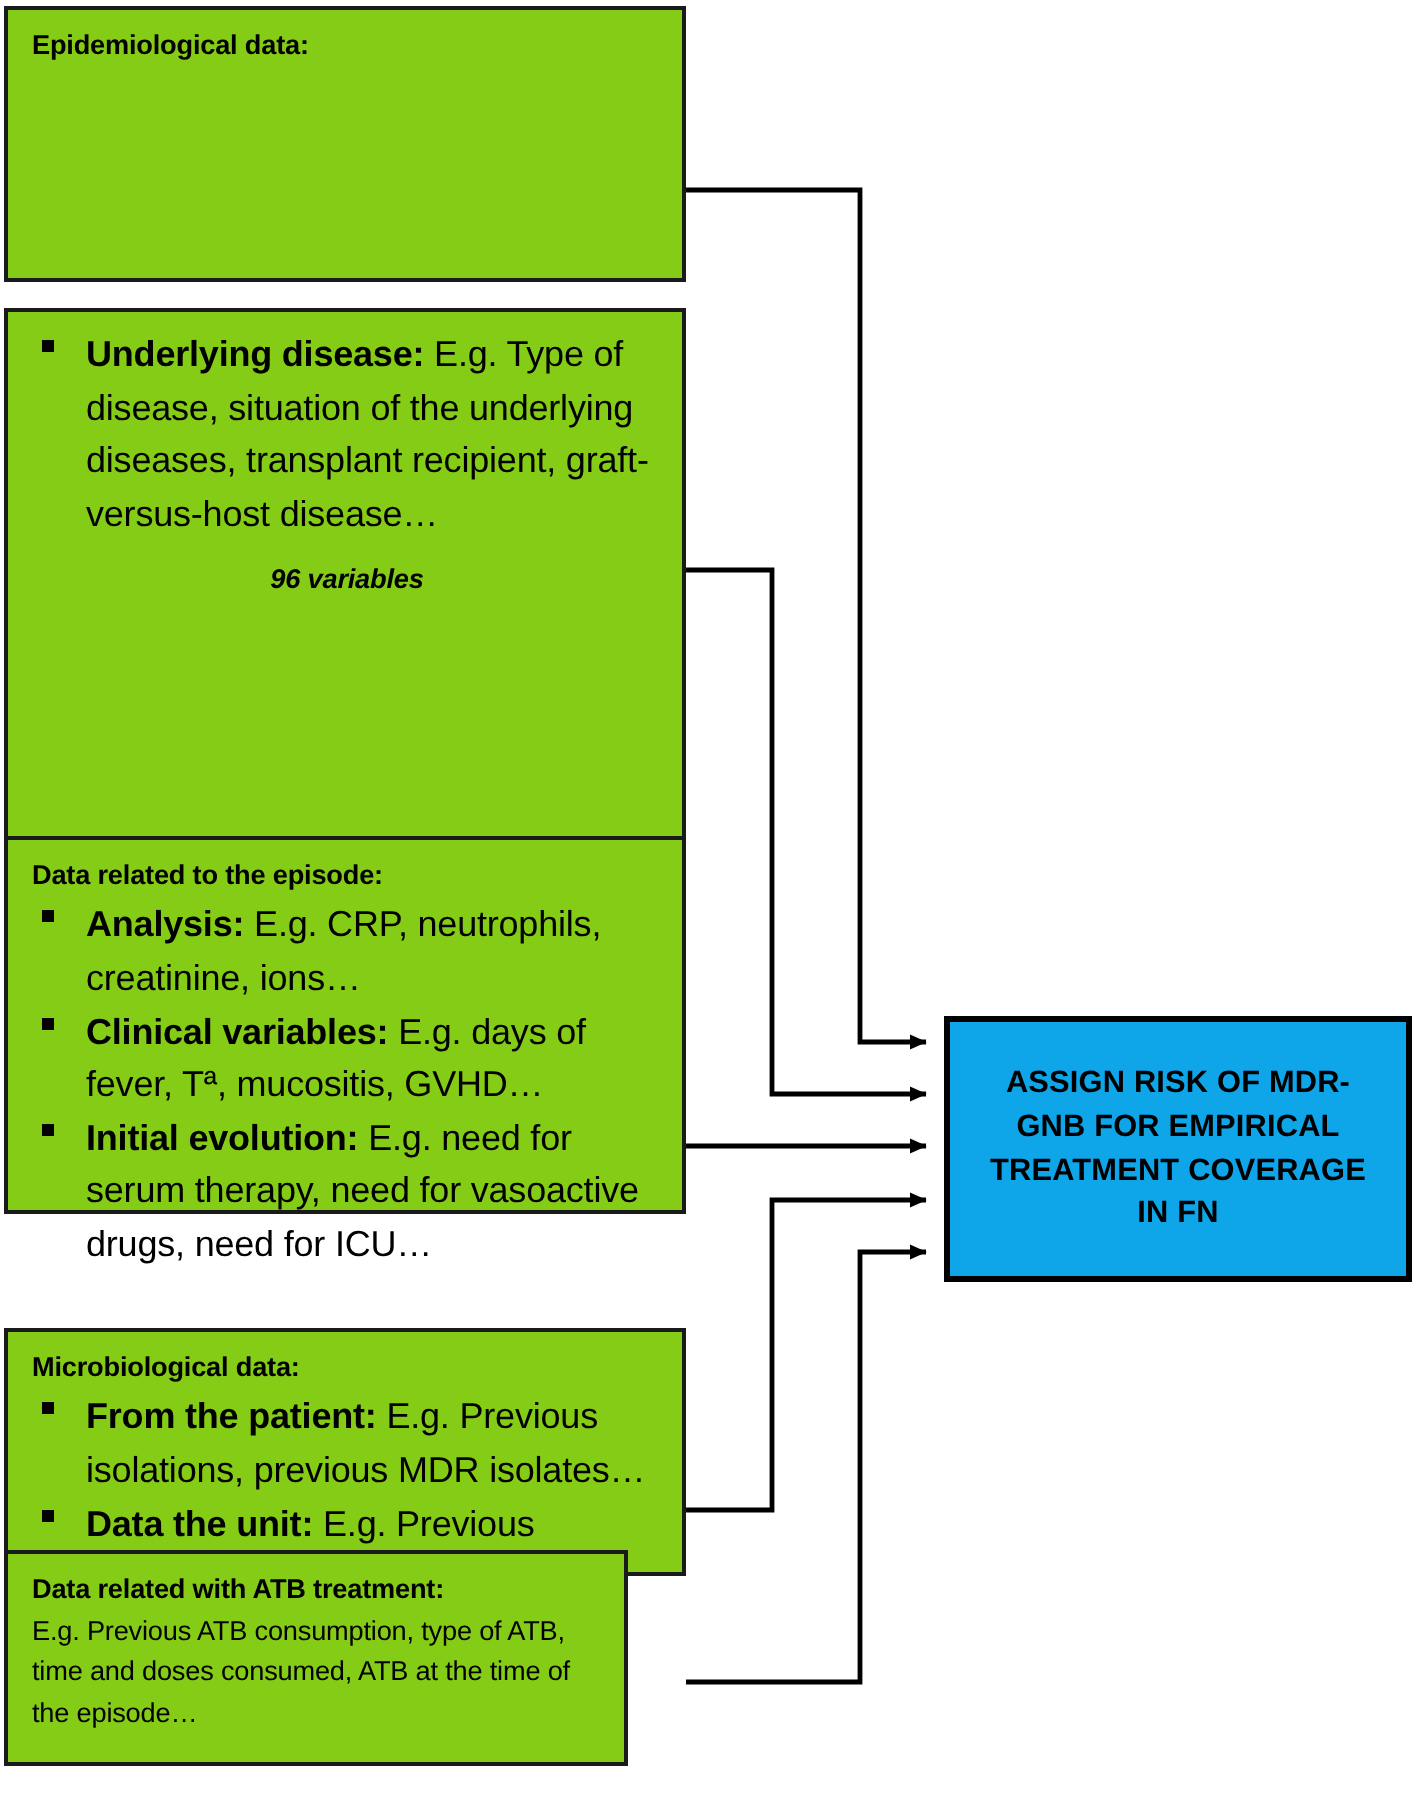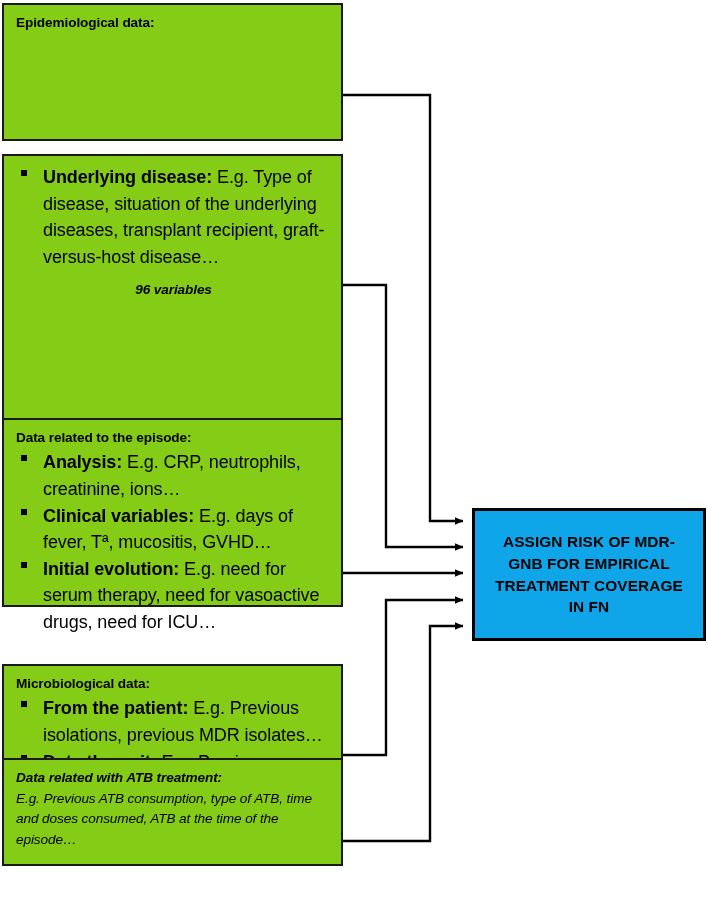--- a/index.html
+++ b/index.html
@@ -144,21 +144,21 @@
         <span class="sq"></span>
         <span class="lead">From the patient:</span><span> E.g. Previous isolations, previous MDR isolates…</span>
       </li>
       <li>
         <span class="sq"></span>
         <span class="lead">Data the unit:</span><span> E.g. Previous isolations, …</span>
       </li>
     </ul>
   </div>
 
-  <div class="box" id="box-atb" style="left:2px;top:758px;width:341px;height:108px;font-style:italic;">
+  <div class="box" id="box-atb" style="left:2px;top:775px;width:312px;height:108px;">
     <div class="box-title">Data related with ATB treatment:</div>
     <div class="box-body">E.g. Previous ATB consumption, type of ATB, time and doses consumed, ATB at the time of the episode…</div>
   </div>
 
   <div id="output-box" style="left:472px;top:508px;width:234px;height:133px;">
     <div id="output-text">ASSIGN RISK OF MDR-GNB FOR EMPIRICAL TREATMENT COVERAGE IN FN</div>
   </div>
 
 </div>
 

